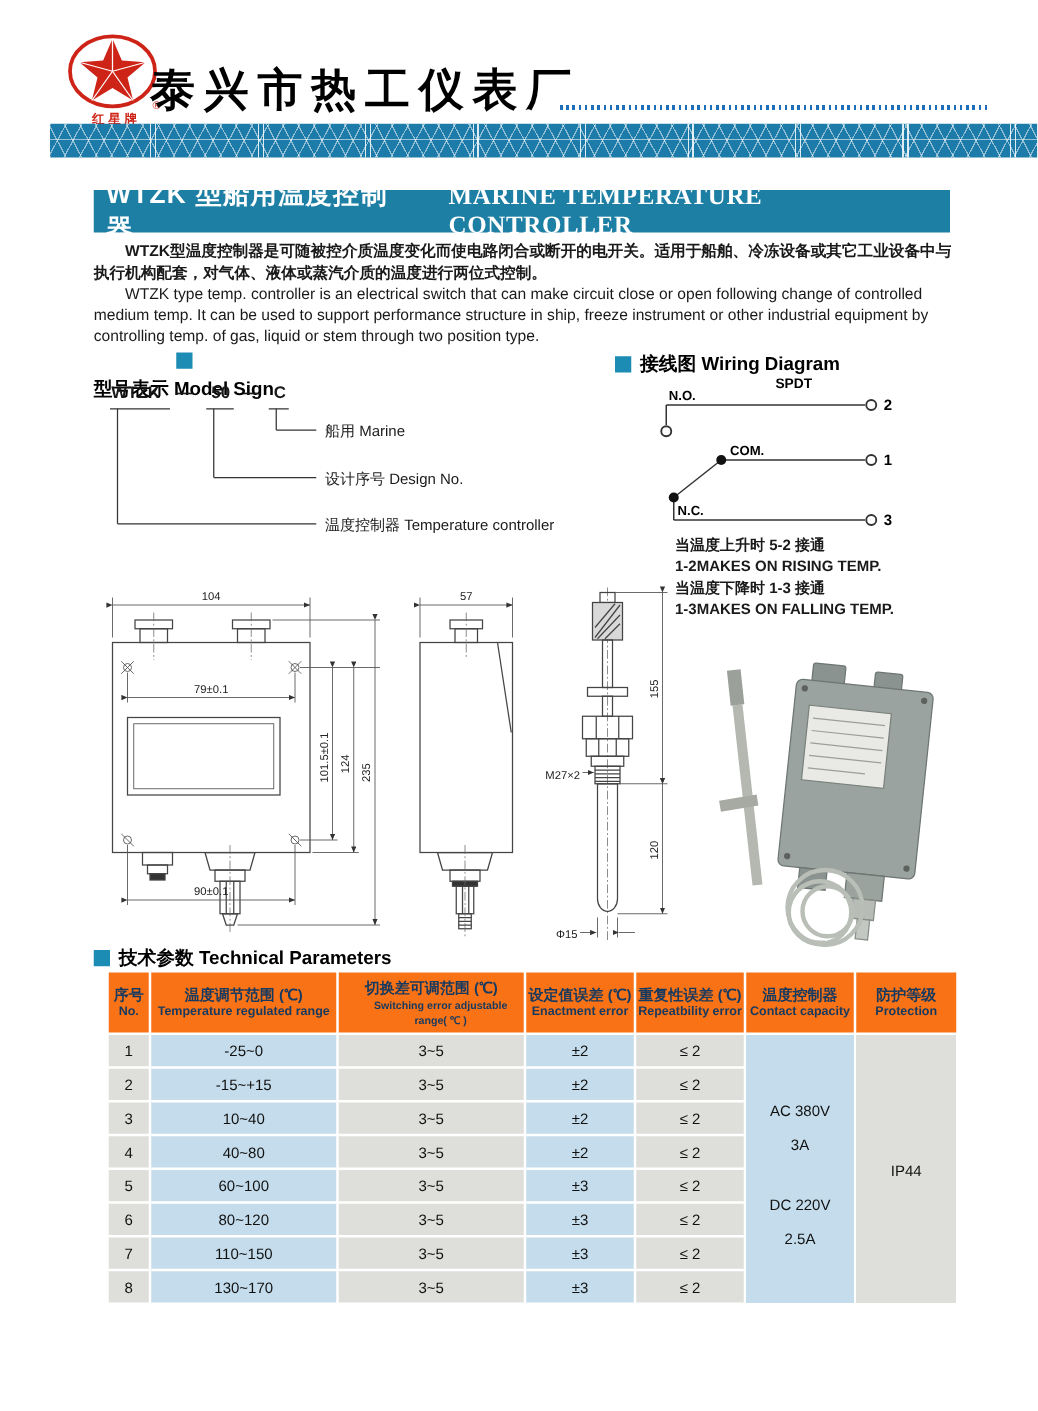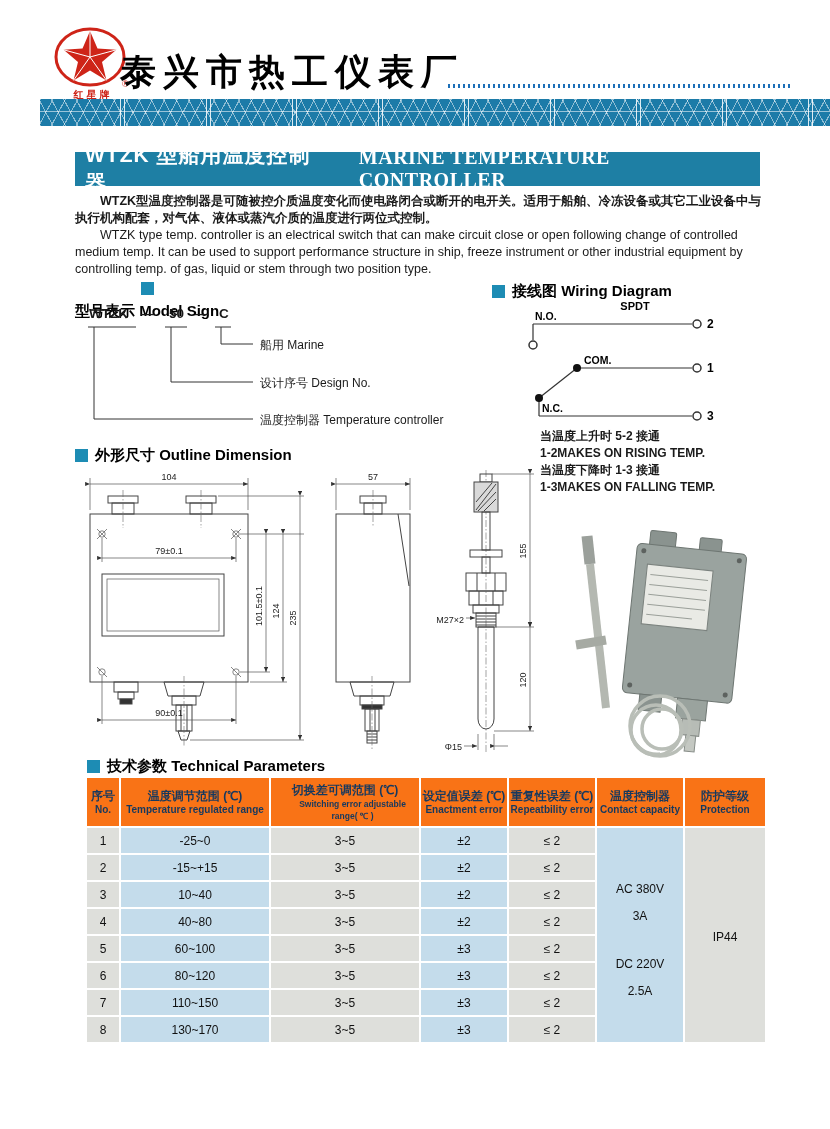--- a/index.html
+++ b/index.html
@@ -29,21 +29,21 @@
 
   
   .intro{position:absolute;left:75px;top:193px;width:687px;font-size:12.5px;line-height:17px;}
   .intro .cn{font-weight:600;text-indent:2em;margin:0;}
   .intro .en{font-weight:400;text-indent:2em;margin:0;}
 
   
   .sec{position:absolute;display:flex;align-items:center;gap:7px;font-size:15px;font-weight:600;color:#000;}
   .sec .sq{width:13px;height:13px;background:#1d8cb4;flex:0 0 auto;}
   .sec-model{left:75px;top:282px;flex-direction:column;} .sec-wiring{left:492px;top:282px;justify-content:center;}
-  .sec-outline{left:75px;top:446px;} .sec-params{left:87px;top:757px;}
+  .sec-outline{left:75px;top:446px;} .sec-params{left:75px;top:757px;}
 
   
   .model-diagram{position:absolute;left:85px;top:306px;width:430px;height:132px;}
   .model-diagram .part{position:absolute;top:0;font-size:13.5px;font-weight:bold;}
   .model-diagram .lbl{position:absolute;left:175px;font-size:12px;white-space:nowrap;}
   .model-diagram svg{position:absolute;left:0;top:0;}
 
   
   .wiring-svg{position:absolute;left:515px;top:298px;}
   .wiring-notes{position:absolute;left:540px;top:428px;font-size:12px;line-height:17px;font-weight:600;}
@@ -162,24 +162,20 @@
     <text x="192" y="122" font-size="12" font-weight="bold">3</text>
   </svg>
 
   <div class="wiring-notes">
     <div>当温度上升时 5-2 接通</div>
     <div>1-2MAKES ON RISING TEMP.</div>
     <div>当温度下降时 1-3 接通</div>
     <div>1-3MAKES ON FALLING TEMP.</div>
   </div>
 
-  <div class="sec sec-outline">
-    <span class="sq"></span>
-    <span>外形尺寸 Outline Dimension</span>
-  </div>
 
   <svg class="outline-svg" width="480" height="292" viewBox="0 0 480 292">
     <defs>
       <marker id="ar" markerWidth="8" markerHeight="8" refX="7" refY="3" orient="auto">
         <path d="M0,0 L7,3 L0,6 z" fill="#333"></path>
       </marker>
     </defs>
 
     <g>
       <line class="thin" x1="12" y1="44" x2="12" y2="12"></line>

